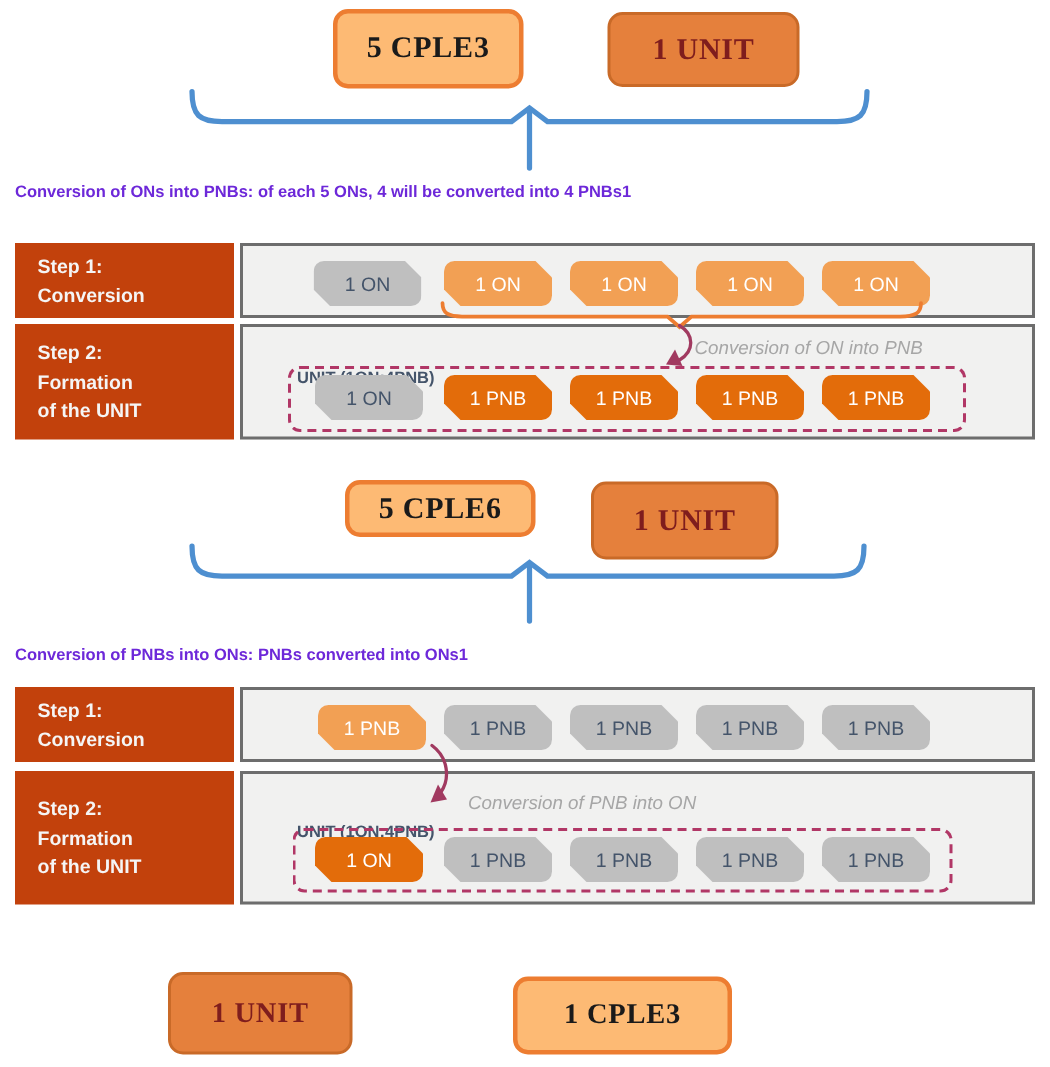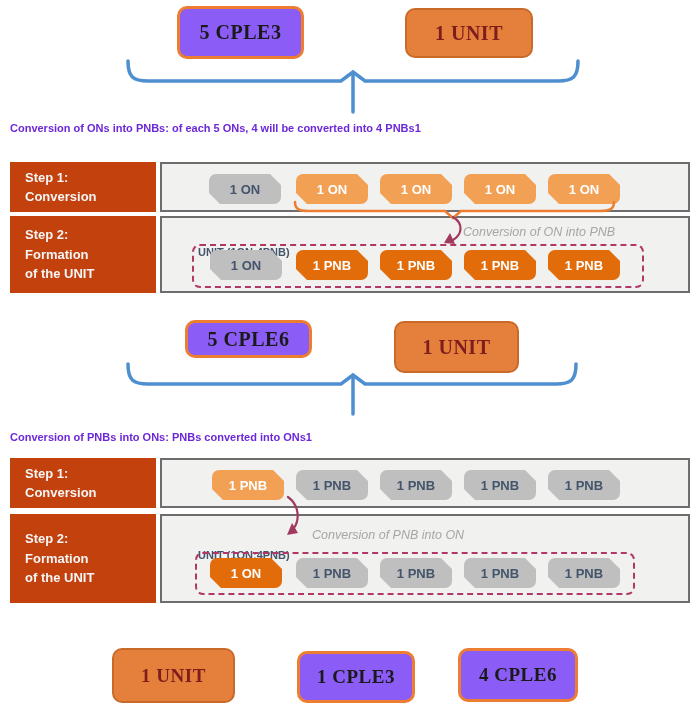--- a/index.html
+++ b/index.html
@@ -3,33 +3,33 @@
 <meta charset="utf-8">
 <style>
   html,body{margin:0;padding:0;background:#fff;}
   .page{position:relative;width:700px;height:711px;background:#ffffff;
         font-family:"Liberation Sans",sans-serif;overflow:hidden;}
 
   
   .pill{position:absolute;display:flex;align-items:center;justify-content:center;
         border-radius:10px;font-family:"Liberation Serif",serif;font-weight:bold;
         font-size:20px;letter-spacing:.5px;box-sizing:border-box;}
-  .pill.white{background:#8b5cf6;border:3px solid #ED7D31;color:#1a1a1a;}
+  .pill.white{background:#fdba74;border:3px solid #ED7D31;color:#1a1a1a;margin-left:45px;}
   .pill.orange{background:#E5803C;border:2px solid #C96A28;color:#7f1d1d;}
 
   .heading{position:absolute;font-weight:bold;font-size:11px;color:#6d28d9;white-space:nowrap;}
 
   .row-label{position:absolute;background:#c2410c;color:#f5f5f5;font-weight:bold;
              font-size:13px;line-height:1.5;display:flex;flex-direction:column;
              justify-content:center;padding-left:15px;box-sizing:border-box;}
   .row-content{position:absolute;background:#F1F1F0;border:2px solid #6d6d6d;box-sizing:border-box;}
 
   
   .token{position:absolute;width:72px;height:30px;display:flex;align-items:center;
-         justify-content:center;font-weight:bold;font-size:13px;
+         justify-content:center;font-weight:normal;font-size:13px;
          border-radius:7px 0 7px 0;
          clip-path:polygon(0 0,calc(100% - 11px) 0,100% 11px,100% 100%,11px 100%,0 calc(100% - 11px));}
   .token.gray{background:#BFBFBF;color:#44546A;}
   .token.light-orange{background:#F2A054;color:#ffffff;}
   .token.dark-orange{background:#E36C0A;color:#ffffff;}
 
   .unit-label{position:absolute;font-size:11px;font-weight:bold;color:#44546A;white-space:nowrap;margin-top:20px;}
   .annotation{position:absolute;font-size:12.5px;font-style:italic;color:#A6A6A6;white-space:nowrap;}
   .dashed-box{position:absolute;border:2px dashed #B13766;border-radius:8px;box-sizing:border-box;}
 
@@ -100,22 +100,21 @@
     <div class="annotation" style="left:150px;top:12px;">Conversion of PNB into ON</div>
     <div class="dashed-box" style="left:33px;top:36px;width:440px;height:43px;"></div>
     <div class="token dark-orange" style="left:48px;top:42px;">1 ON</div>
     <div class="token gray" style="left:134px;top:42px;">1 PNB</div>
     <div class="token gray" style="left:218px;top:42px;">1 PNB</div>
     <div class="token gray" style="left:302px;top:42px;">1 PNB</div>
     <div class="token gray" style="left:386px;top:42px;">1 PNB</div>
   </div>
 
   <div class="pill orange" style="left:112px;top:648px;width:123px;height:55px;font-size:19px;">1 UNIT</div>
-  <div class="pill white" style="left:297px;top:651px;width:118px;height:52px;font-size:19px;text-align:right;">1 CPLE3</div>
-  <div class="pill white" style="left:458px;top:648px;width:120px;height:54px;font-size:19px;">4 CPLE6</div>
+  <div class="pill white" style="left:297px;top:651px;width:146px;height:52px;font-size:19px;text-align:right;">1 CPLE3</div>
 
   <svg class="overlay" width="700" height="711" viewBox="0 0 700 711">
 
     <path d="M128,61 C128,77 133,81 148,81 L341,81 L353,72 L365,81 L558,81 C573,81 578,77 578,61" fill="none" stroke="#4E8FD0" stroke-width="3.5" stroke-linecap="round"></path>
     <path d="M353,74 L353,112" fill="none" stroke="#4E8FD0" stroke-width="3.5" stroke-linecap="round"></path>
 
     <path d="M295,202 C295,209 299,211 308,211 L445,211 L453,218 L461,211 L600,211 C610,211 614,209 614,202" fill="none" stroke="#ED7D31" stroke-width="2.5" stroke-linecap="round"></path>
 
     <path d="M453,217 C463,223 463,234 453,240" fill="none" stroke="#A13A60" stroke-width="2.2" stroke-linecap="round"></path>
     <polygon points="444,243 455,244 450,233" fill="#A13A60"></polygon>

